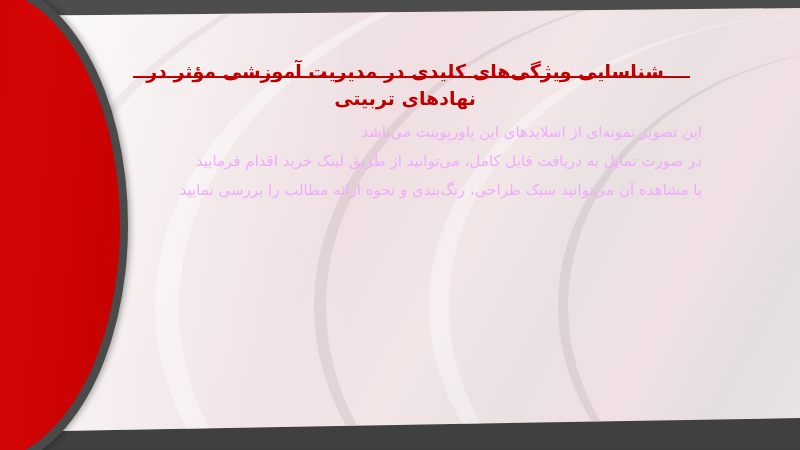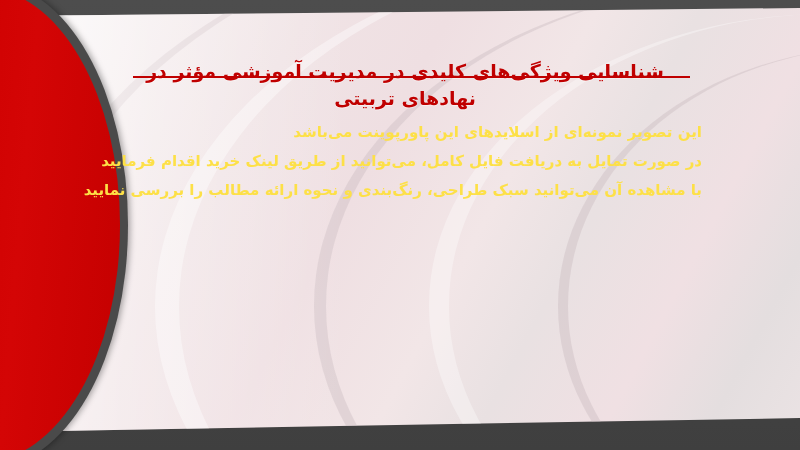--- a/index.html
+++ b/index.html
@@ -134,24 +134,24 @@
   
   .body-wrap {
     position: absolute;
     left: 120px;
     right: 98px;
     top: 118px;
     direction: rtl;
     text-align: right;
   }
   .body-line {
-    color: #fde047;
+    color: #f0abfc;
     font-size: 15px;
     line-height: 1.92;
-    font-weight: bold;
+    font-weight: normal;
     white-space: nowrap;
     direction: rtl;
   }
   .body-line.l1 { text-align: right; }
   .body-line.l2 { text-align: right; }
   .body-line.l3 { text-align: right; }
 </style>
 </head>
 <body>
 

